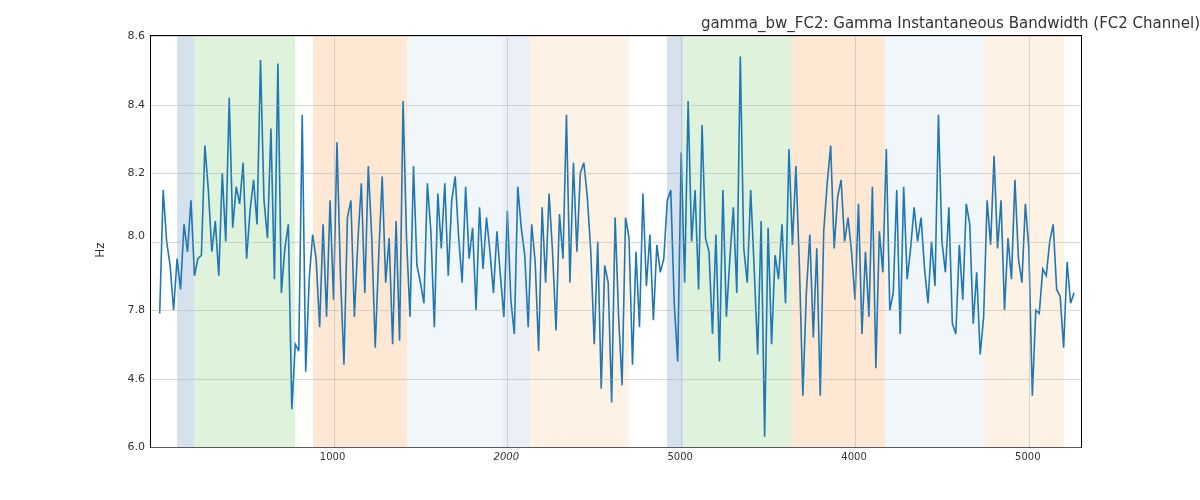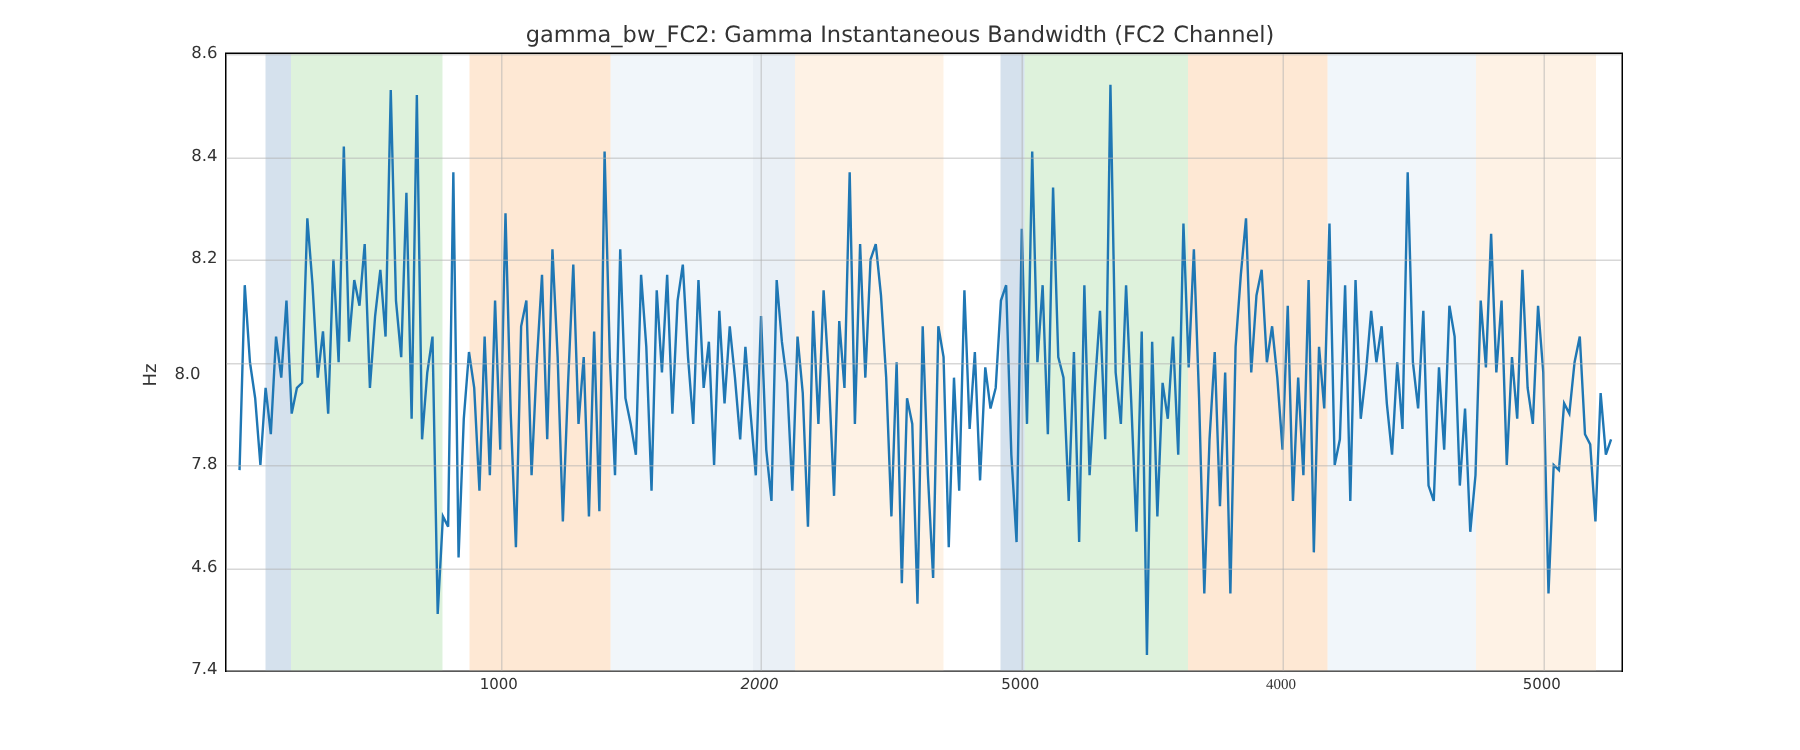--- a/index.html
+++ b/index.html
@@ -14,21 +14,21 @@
   .figure {
     position: relative;
     width: 1200px;
     height: 500px;
   }
   .title {
     position: absolute;
     top: 14px;
     left: 0;
     width: 100%;
-    text-align: center;
+    text-align: right;
     font-size: 15px;
     color: #333;
   }
   .plot-area {
     position: absolute;
     left: 150px;
     top: 35px;
     width: 932px;
     height: 413px;
     border: 1px solid #000;
@@ -128,25 +128,25 @@
       <div class="gridline-h" style="top: 205.5px;"></div>
       <div class="gridline-h" style="top: 137px;"></div>
       <div class="gridline-h" style="top: 68.5px;"></div>
       <div class="gridline-h" style="top: 0px;"></div>
       <div class="gridline-v" style="left: 182.523px;"></div>
       <div class="gridline-v" style="left: 356.355px;"></div>
       <div class="gridline-v" style="left: 530.187px;"></div>
       <div class="gridline-v" style="left: 704.019px;"></div>
       <div class="gridline-v" style="left: 877.85px;"></div>
     </div>
-<div class="ytick-label" style="top: 446px;">7.4</div>
+<div class="ytick-label" style="top: 446px;">6.0</div>
     <div class="ytick-label" style="top: 377.5px;">4.6</div>
     <div class="ytick-label" style="top: 309px;">7.8</div>
-    <div class="ytick-label" style="top: 249px; text-align: center;">8.0</div>
+    <div class="ytick-label" style="top: 235px;">8.0</div>
     <div class="ytick-label" style="top: 172px;">8.2</div>
     <div class="ytick-label" style="top: 103.5px;">8.4</div>
     <div class="ytick-label" style="top: 35px;">8.6</div>
     <div class="xtick-label" style="left: 332.523px;">1000</div>
     <div class="xtick-label" style="left: 506.355px; font-style: italic;">2000</div>
     <div class="xtick-label" style="left: 680.187px;">5000</div>
-    <div class="xtick-label" style="left: 854.019px; font-family: Liberation Serif, serif;">4000</div>
+    <div class="xtick-label" style="left: 854.019px;">4000</div>
     <div class="xtick-label" style="left: 1027.85px;">5000</div>
   </div>
 
 </body></html>

